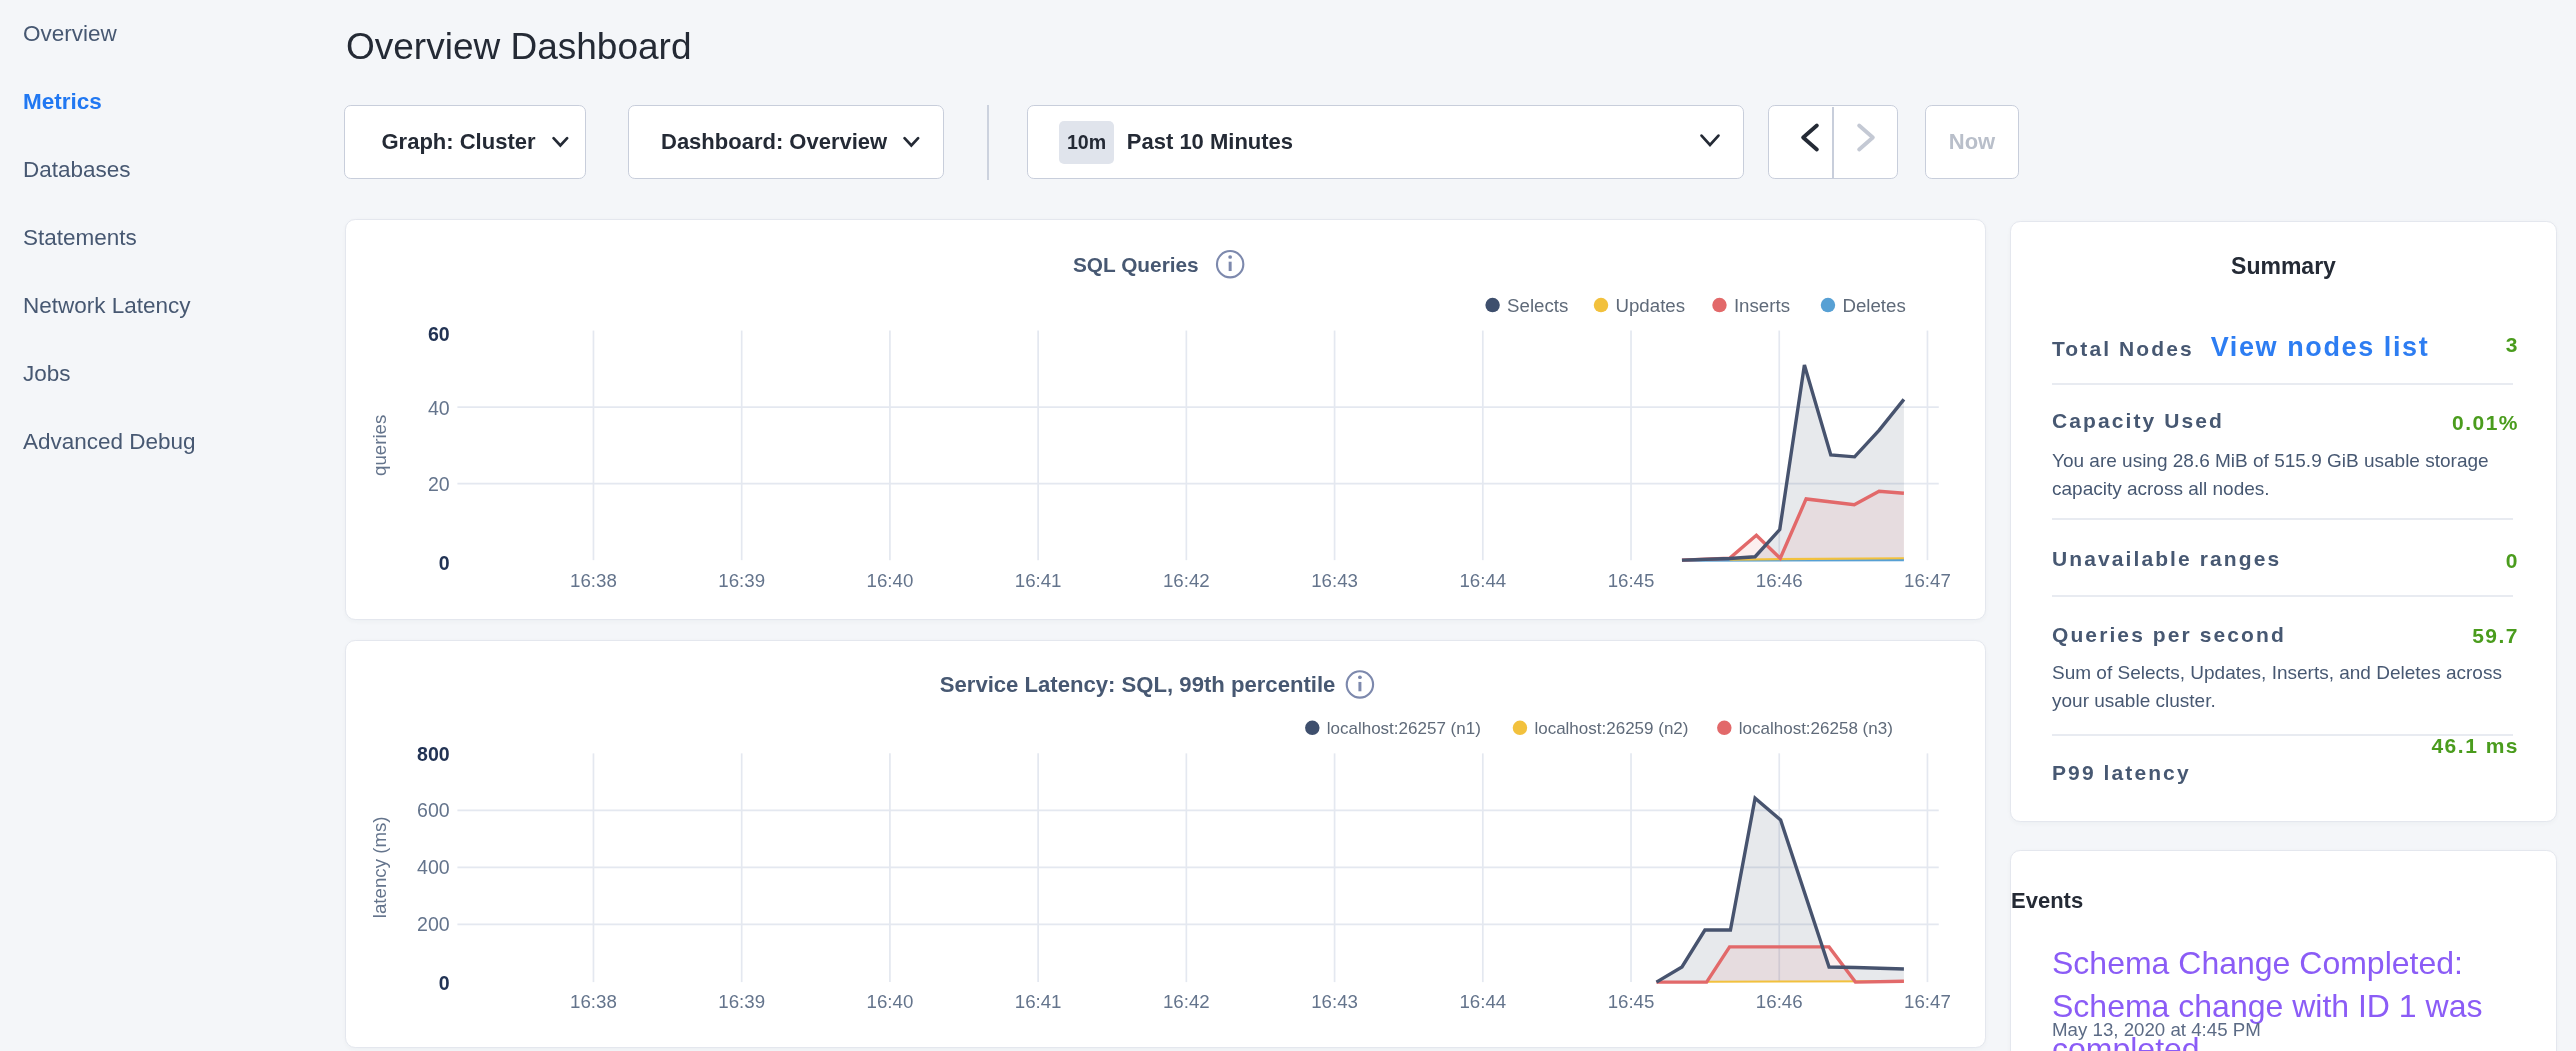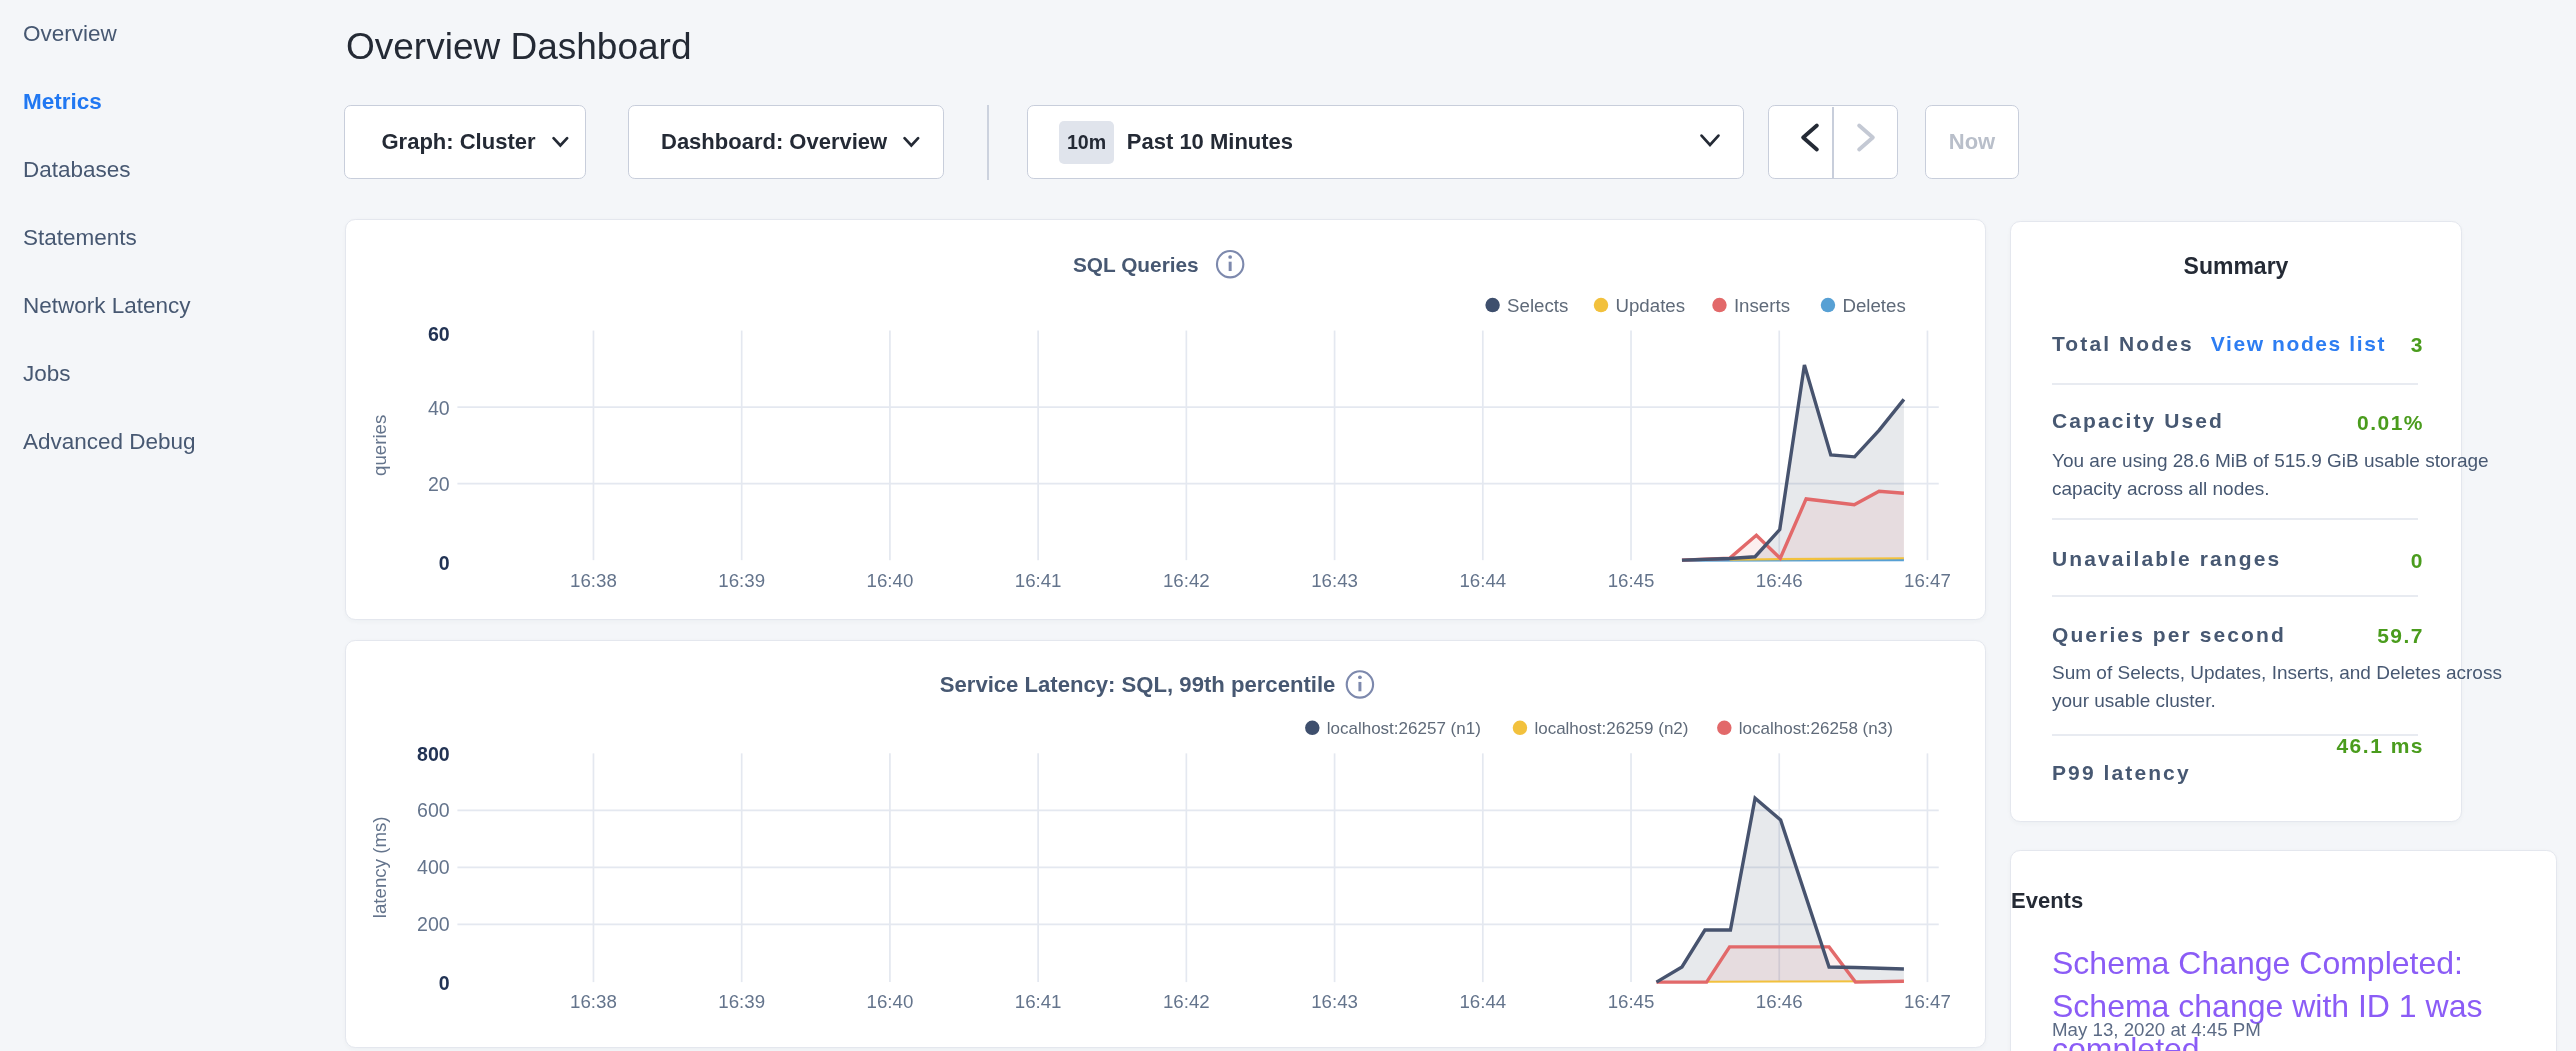--- a/index.html
+++ b/index.html
@@ -150,23 +150,23 @@
 <text x="1859.7" y="431" text-anchor="middle" font-size="22" fill="#64748c">16:47</text>
 <text x="122" y="141" text-anchor="end" font-size="23" fill="#223354" font-weight="bold">800</text>
 <text x="122" y="207" text-anchor="end" font-size="23" fill="#64748c">600</text>
 <text x="122" y="274" text-anchor="end" font-size="23" fill="#64748c">400</text>
 <text x="122" y="341" text-anchor="end" font-size="23" fill="#64748c">200</text>
 <text x="122" y="410" text-anchor="end" font-size="23" fill="#223354" font-weight="bold">0</text>
 <text x="47" y="266" text-anchor="middle" font-size="22" fill="#64748c" transform="rotate(-90 47 266)">latency (ms)</text>
 </svg>
 </div>
 
-<div class="card" style="left:2010px;top:221px;width:452px;height:601px">
+<div class="card" style="left:2010px;top:221px;width:547px;height:601px">
   <div class="abs" style="left:0;right:0;top:31px;text-align:center;font-size:23px;font-weight:bold;color:#242a35">Summary</div>
-  <div class="abs" style="left:41px;top:110px"><span class="hdr">Total Nodes</span><span style="font-size:21px;font-weight:bold;color:#2d7df2;letter-spacing:1.6px;margin-left:17px">View nodes list</span></div>
+  <div class="abs" style="left:41px;top:110px"><span class="hdr">Total Nodes</span><span style="font-size:27px;font-weight:bold;color:#2d7df2;letter-spacing:1.6px;margin-left:17px">View nodes list</span></div>
   <div class="grn" style="top:111px">3</div>
   <div class="divd" style="top:161px"></div>
   <div class="abs hdr" style="left:41px;top:187px">Capacity Used</div>
   <div class="grn" style="top:189px">0.01%</div>
   <div class="desc" style="top:225px">You are using 28.6 MiB of 515.9 GiB usable storage capacity across all nodes.</div>
   <div class="divd" style="top:296px"></div>
   <div class="abs hdr" style="left:41px;top:325px">Unavailable ranges</div>
   <div class="grn" style="top:327px">0</div>
   <div class="divd" style="top:373px"></div>
   <div class="abs hdr" style="left:41px;top:401px">Queries per second</div>

